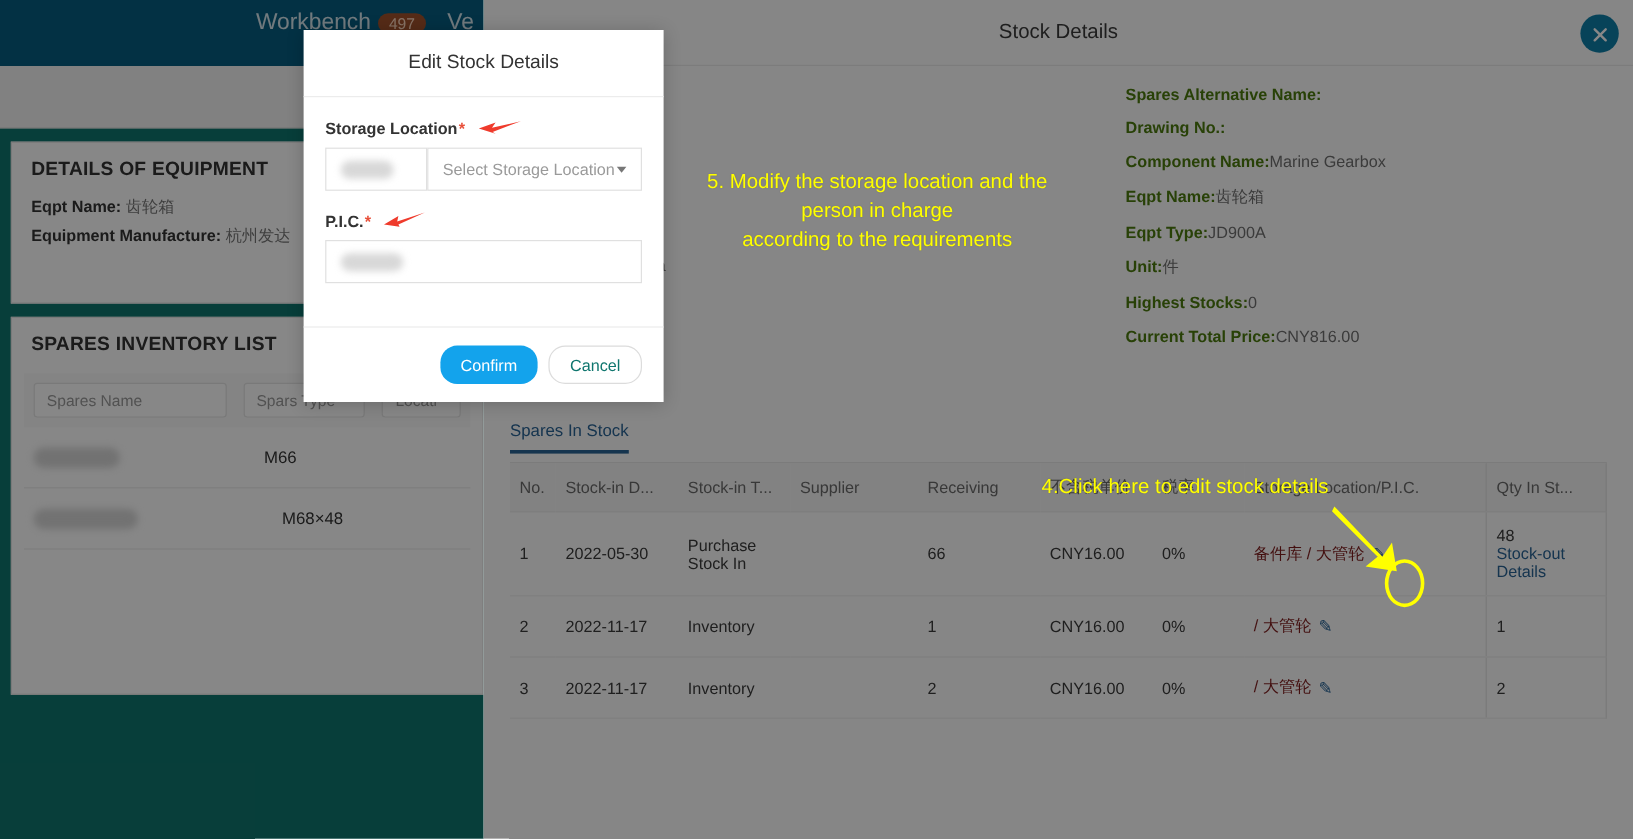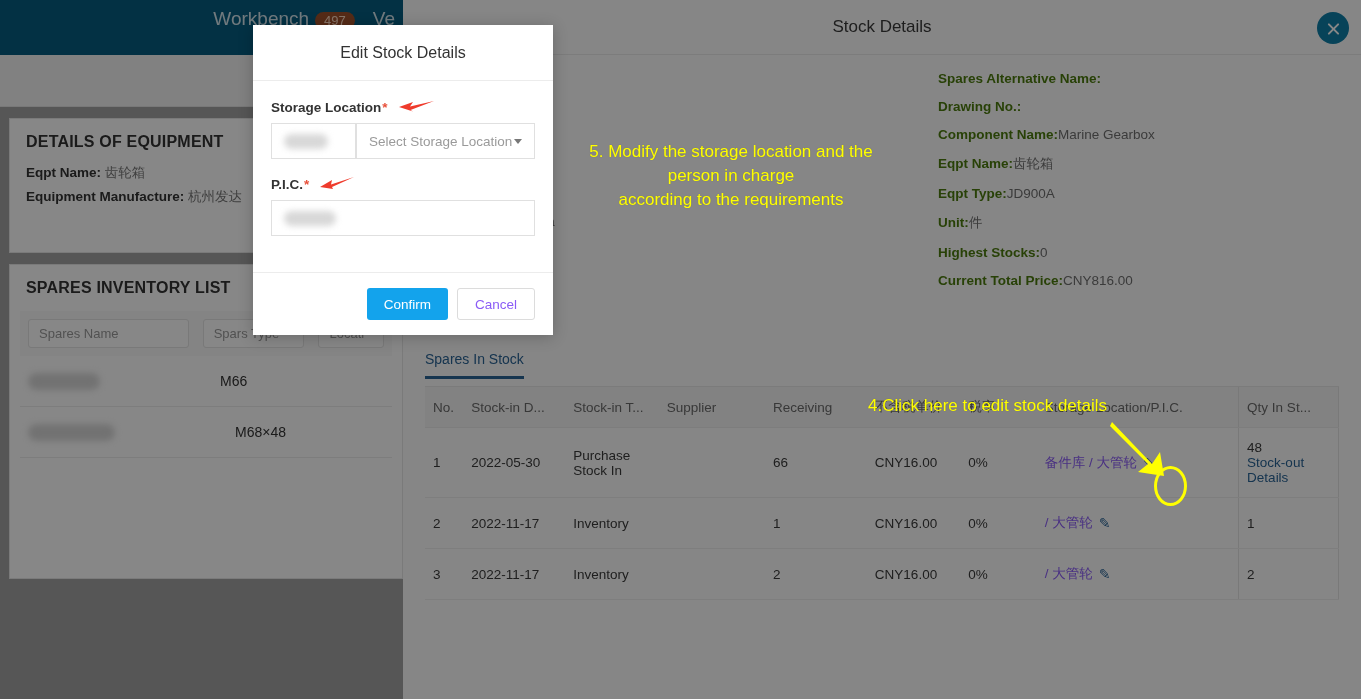--- a/index.html
+++ b/index.html
@@ -8,21 +8,21 @@
     width: 1361px; height: 699px;
     overflow: hidden;
     font-family: "Liberation Sans", sans-serif;
     background: #f2f2f2;
   }
   #root { position: relative; width: 1361px; height: 699px; overflow: hidden; }
 
   
   .bg-page {
     position: absolute; left: 0; top: 0; width: 403px; height: 699px;
-    background: #a3a3a3; overflow: hidden;
+    background: #0f766e; overflow: hidden;
   }
   .bg-topbar {
     position: absolute; left: 0; top: 0; width: 403px; height: 55px;
     background: #075e80;
   }
   .bg-nav {
     position: absolute; right: 8px; top: 8px;
     display: flex; align-items: center; gap: 18px;
     color: #cfe2ea; font-size: 19px; white-space: nowrap;
   }
@@ -150,21 +150,21 @@
   .c-recv  { width: 96px; }
   .c-price { width: 88px; }
   .c-tax   { width: 72px; }
   .c-loc   { width: 190px; }
   .c-qty   { width: 94px; border-left: 1px solid #e4e4e4; border-right: 1px solid #e4e4e4; }
   .edit-ico {
     display: inline-block; color: #2a6496; margin-left: 6px;
     font-size: 14px; cursor: pointer; vertical-align: -1px;
   }
   .lnk { color: #2a6496; display: block; }
-  .cn { color: #8b5cf6; margin-top: 32px; }
+  .cn { color: #7f1d1d; margin-top: 32px; }
 
   
   .modal {
     position: absolute; left: 253px; top: 25px; width: 300px; height: 310px;
     background: #fff; box-shadow: 0 2px 14px rgba(0,0,0,.22); z-index: 40;
   }
   .modal-head {
     height: 56px; display: flex; align-items: center; justify-content: center;
     border-bottom: 1px solid #ececec;
   }
@@ -189,25 +189,25 @@
     border-right: 4.5px solid transparent; border-top: 5.5px solid #777;
   }
   .rd-in-1 { width: 44px; height: 15px; border-radius: 8px; }
   .rd-in-2 { width: 52px; height: 15px; border-radius: 8px; }
   .modal-foot {
     position: absolute; left: 0; right: 0; bottom: 0; height: 63px;
     border-top: 1px solid #ececec; display: flex; align-items: center;
     justify-content: flex-end; gap: 9px; padding-right: 18px;
   }
   .btn {
-    font-size: 13.5px; height: 32px; padding: 0 17px; border-radius: 3px;
+    font-size: 13.5px; height: 32px; padding: 0 17px; border-radius: 14px;
     display: flex; align-items: center; cursor: pointer;
   }
   .btn-primary { background: #13a3ec; color: #fff; }
-  .btn-default { background: #fff; color: #8b5cf6; border: 1px solid #dcdcdc; }
+  .btn-default { background: #fff; color: #0f766e; border: 1px solid #dcdcdc; }
 
   
   .anno {
     position: absolute; color: #ffff00; font-size: 17px; z-index: 60;
     pointer-events: none; text-shadow: 0 0 1px rgba(80,80,0,.35);
   }
   .anno-5 { left: 566px; top: 140px; width: 330px; text-align: center; line-height: 24px; }
   .anno-4 { left: 868px; top: 396px; white-space: nowrap; }
   .ring {
     position: absolute; left: 1154px; top: 466px; width: 33px; height: 40px;

